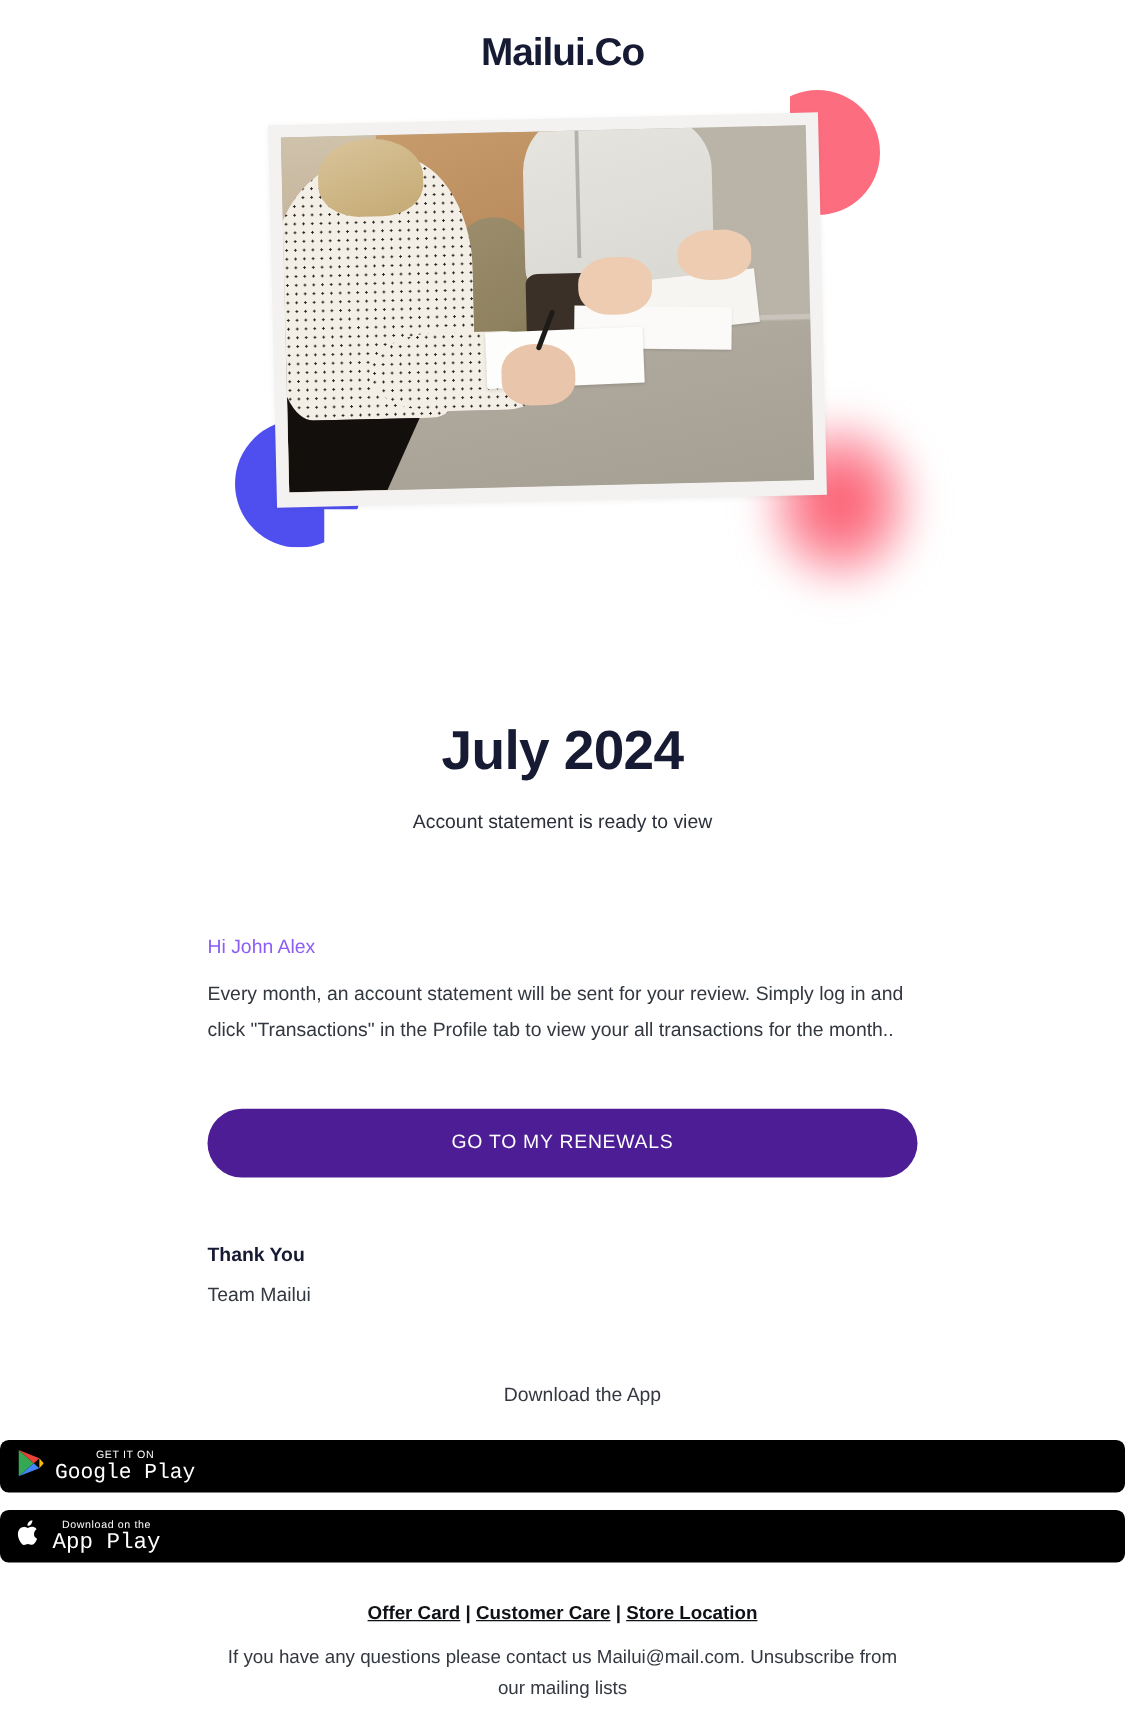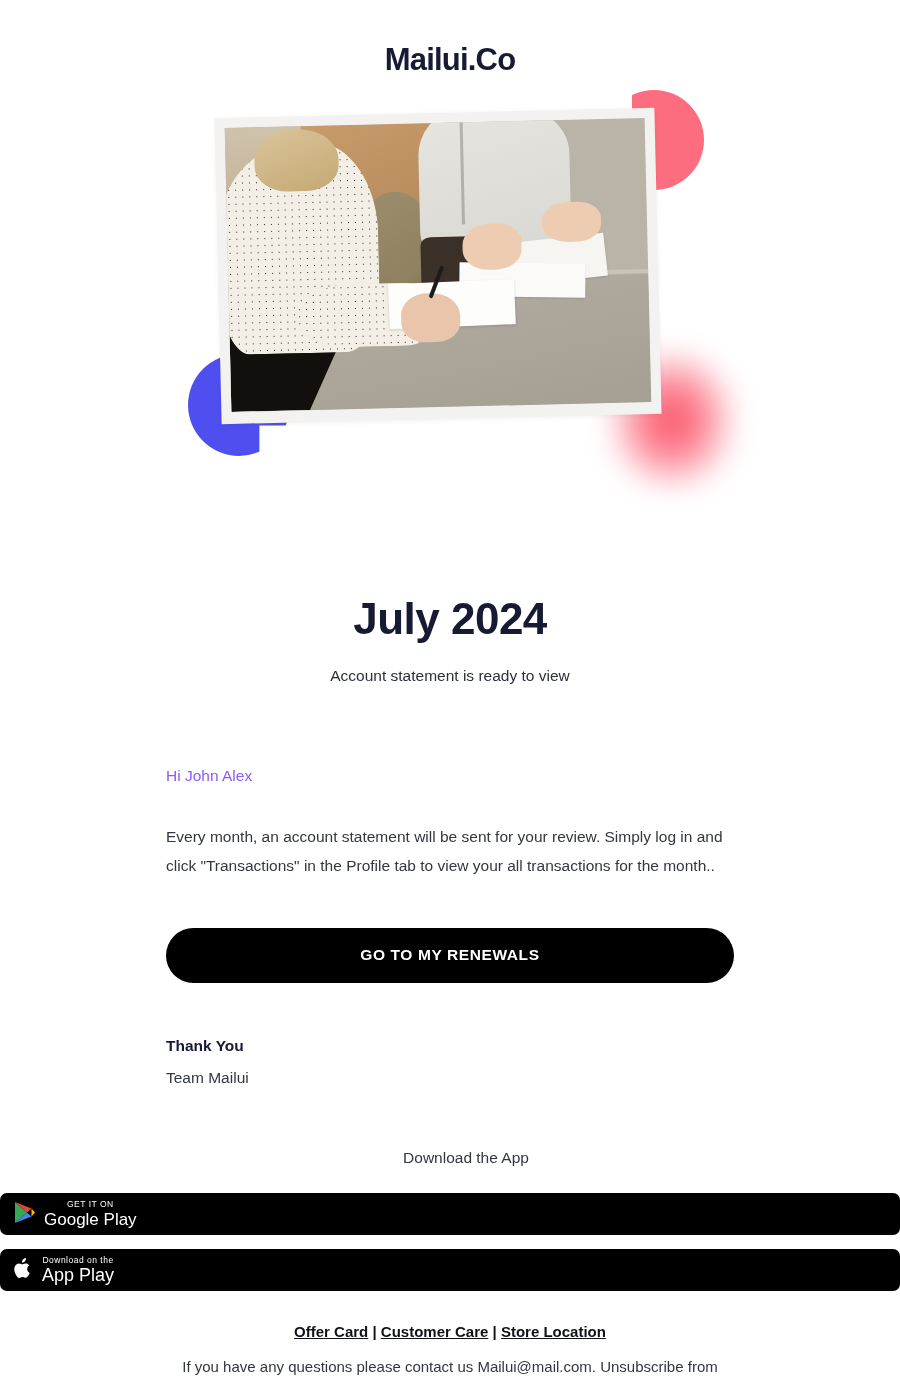--- a/index.html
+++ b/index.html
@@ -5,21 +5,21 @@
   * { margin:0; padding:0; box-sizing:border-box; }
   html, body {
     width:900px; height:1378px;
     background:#ffffff;
     font-family:"Liberation Sans", sans-serif;
     -webkit-font-smoothing:antialiased;
   }
   .page { position:relative; width:900px; height:1378px; overflow:hidden; background:#fff; }
 
   
-  .brand-bar { padding-top:42px; text-align:center; }
+  .brand-bar { padding-top:24px; text-align:center; }
   .brand {
     font-size:31px; font-weight:700; letter-spacing:-0.8px;
     color:#161A33; font-family:"Liberation Sans", sans-serif;
   }
 
   
   .hero { position:relative; width:900px; height:410px; margin-top:4px; }
   .hero-inner { position:absolute; left:180px; top:0; width:540px; height:410px; }
 
   .shape { position:absolute; }
@@ -107,48 +107,48 @@
                background:#1d1b19; transform:rotate(22deg); border-radius:2px; }
 
   
   .title-wrap { text-align:center; margin-top:102px; }
   .title { font-size:44px; font-weight:700; color:#161A33; letter-spacing:-0.5px; }
   .subtitle { margin-top:23px; font-size:15.5px; color:#2b2f3a; }
 
   
   .body-wrap { width:568px; margin:82px auto 0 auto; }
   .greet { font-size:15.5px; font-weight:400; color:#8b5cf6; }
-  .para { margin-top:37px; font-size:15.5px; line-height:29px; color:#33373f; }
+  .para { margin-top:14px; font-size:15.5px; line-height:29px; color:#33373f; }
 
   .cta {
     display:block; width:568px; margin:48px auto 0 auto;
-    background:#000000; color:#ffffff;
+    background:#4c1d95; color:#ffffff;
     border:none; border-radius:30px;
     padding:18px 0 19px 0;
     font-family:"Liberation Sans", sans-serif;
-    font-size:15.5px; font-weight:700; letter-spacing:0.6px;
+    font-size:15.5px; font-weight:400; letter-spacing:0.6px;
     text-align:center; cursor:pointer;
   }
   .thanks { margin-top:54px; font-size:15.5px; font-weight:700; color:#161A33; }
   .team { margin-top:14px; font-size:15.5px; color:#33373f; }
 
   
   .footer { margin-top:62px; text-align:center; }
   .dl-label { font-size:15.5px; color:#33373f;padding-left:32px; }
   .badges { margin-top:26px; display:flex; justify-content:center; gap:14px;flex-direction:column; }
 
   .badge {
     display:flex; align-items:center; gap:9px;
     background:#000; border-radius:7px; cursor:pointer;
     height:42px; padding:0 14px;
   }
   .badge .b-text { display:flex; flex-direction:column; justify-content:center; line-height:1; }
   .b-small { color:#fff; font-size:8.5px; letter-spacing:0.5px; }
   .b-big   { color:#fff; font-size:17px; font-weight:400; margin-top:2px;
-             font-family:Liberation Sans, sans-serif; }
+             font-family:Liberation Mono, monospace; }
   .b-big.store { font-size:18px; }
 
   .links { margin-top:32px; font-size:15px; color:#0f1116; }
   .links a { color:#0f1116; font-weight:700; text-decoration:underline; cursor:pointer; }
   .links .sep { font-weight:700; }
 
   .contact { margin:14px auto 0 auto; width:560px; font-size:15px; line-height:25px; color:#33373f; }
 
   .socials { margin-top:28px; display:flex; justify-content:center; gap:10px; }
   .soc {

